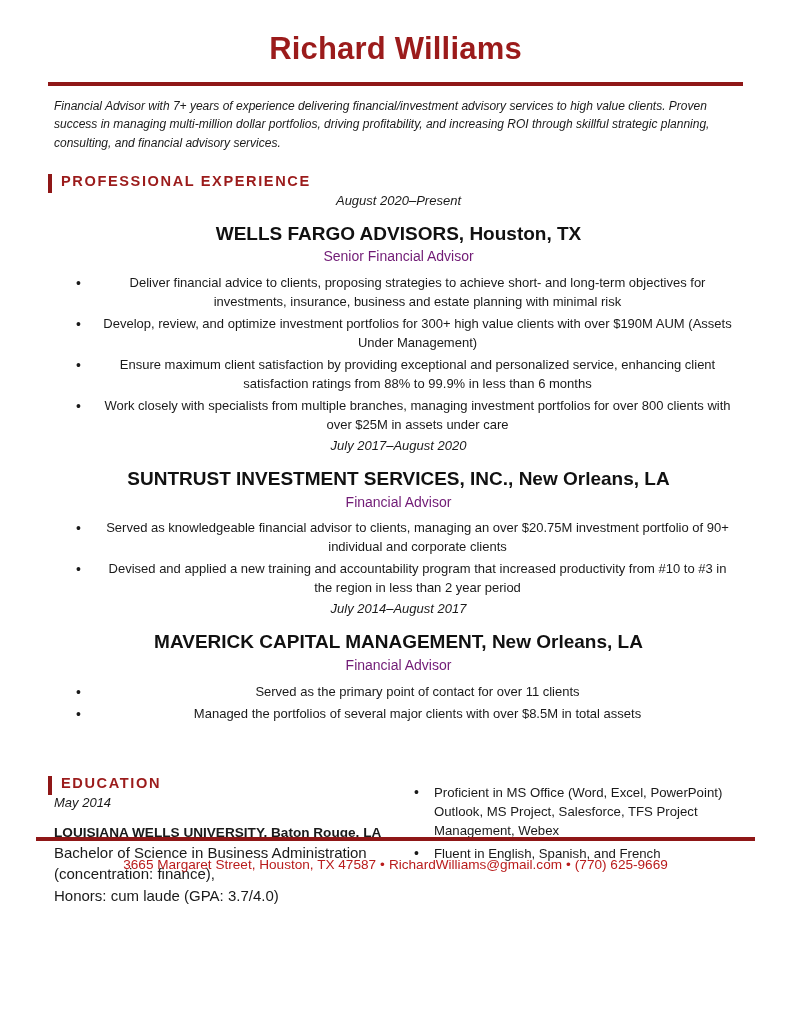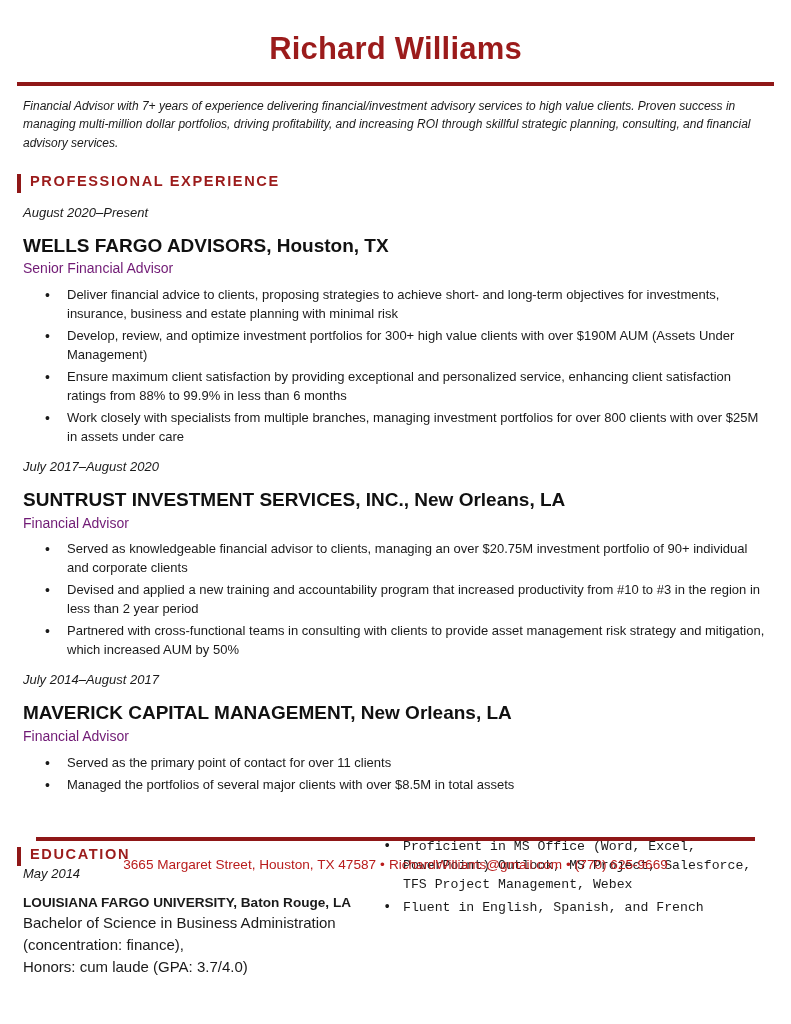--- a/index.html
+++ b/index.html
@@ -12,21 +12,21 @@
     height: 1024px;
     font-family: "Liberation Sans", sans-serif;
     color: #1a1a1a;
     overflow: hidden;
   }
   .page {
     position: relative;
     width: 791px;
     height: 916px;
     box-sizing: border-box;
-    padding: 0 17px;
+    padding: 0 48px;
   }
 
   
   .name {
     text-align: center;
     font-size: 31px;
     font-weight: bold;
     color: #9B1B1B;
     letter-spacing: 0.2px;
     margin: 0;
@@ -65,21 +65,21 @@
   .section-title {
     font-size: 14.6px;
     font-weight: bold;
     color: #9B1B1B;
     letter-spacing: 1.6px;
     text-transform: uppercase;
     line-height: 1;
   }
 
   
-  .job { margin-top: 12px; padding-left: 6px; }
+  .job { margin-top: 0; padding-left: 6px; text-align: center; }
   .job-date {
     font-style: italic;
     font-size: 13px;
     color: #1a1a1a;
     line-height: 1.3;
   }
   .job-company {
     font-size: 19px;
     font-weight: bold;
     color: #111;
@@ -133,23 +133,22 @@
     font-weight: bold;
     margin-top: 11px;
     line-height: 1.4;
   }
   .edu-line {
     font-size: 15px;
     line-height: 1.45;
   }
   ul.skills {
     list-style: none;
-    margin: 12px 0 0 0;
+    margin: 29px 0 0 0;
     padding: 0;
-    font-family: Liberation Mono, monospace;
   }
   ul.skills > li {
     position: relative;
     font-size: 13.2px;
     line-height: 1.46;
     padding-left: 32px;
     margin-bottom: 4px;
   }
   ul.skills > li:before {
     content: "\2022";
@@ -206,21 +205,20 @@
     </ul>
   </div>
 
   <div class="job">
     <div class="job-date">July 2017–August 2020</div>
     <div class="job-company">SUNTRUST INVESTMENT SERVICES, INC., New Orleans, LA</div>
     <div class="job-title">Financial Advisor</div>
     <ul class="bullets">
       <li>Served as knowledgeable financial advisor to clients, managing an over $20.75M investment portfolio of 90+ individual and corporate clients</li>
       <li>Devised and applied a new training and accountability program that increased productivity from #10 to #3 in the region in less than 2 year period</li>
-      <li>Partnered with cross-functional teams in consulting with clients to provide asset management risk strategy and mitigation, which increased AUM by 50%</li>
     </ul>
   </div>
 
   <div class="job">
     <div class="job-date">July 2014–August 2017</div>
     <div class="job-company">MAVERICK CAPITAL MANAGEMENT, New Orleans, LA</div>
     <div class="job-title">Financial Advisor</div>
     <ul class="bullets">
       <li>Served as the primary point of contact for over 11 clients</li>
       <li>Managed the portfolios of several major clients with over $8.5M in total assets</li>
@@ -229,21 +227,21 @@
 
   <div class="columns">
 
     <div class="col-left">
       <div class="section-head">
         <span class="accent-bar"></span>
         <span class="section-title">Education</span>
       </div>
       <div class="edu-block">
         <div class="edu-date">May 2014</div>
-        <div class="edu-school">LOUISIANA FARGO UNIVERSITY, Baton Rouge, LA</div>
+        <div class="edu-school">LOUISIANA WELLS UNIVERSITY, Baton Rouge, LA</div>
         <div class="edu-line">Bachelor of Science in Business Administration</div>
         <div class="edu-line">(concentration: finance),</div>
         <div class="edu-line">Honors: cum laude (GPA: 3.7/4.0)</div>
       </div>
     </div>
 
     <div class="col-right">
       <ul class="skills">
         <li>Proficient in MS Office (Word, Excel, PowerPoint) Outlook, MS Project, Salesforce, TFS Project Management, Webex</li>
         <li>Fluent in English, Spanish, and French</li>

